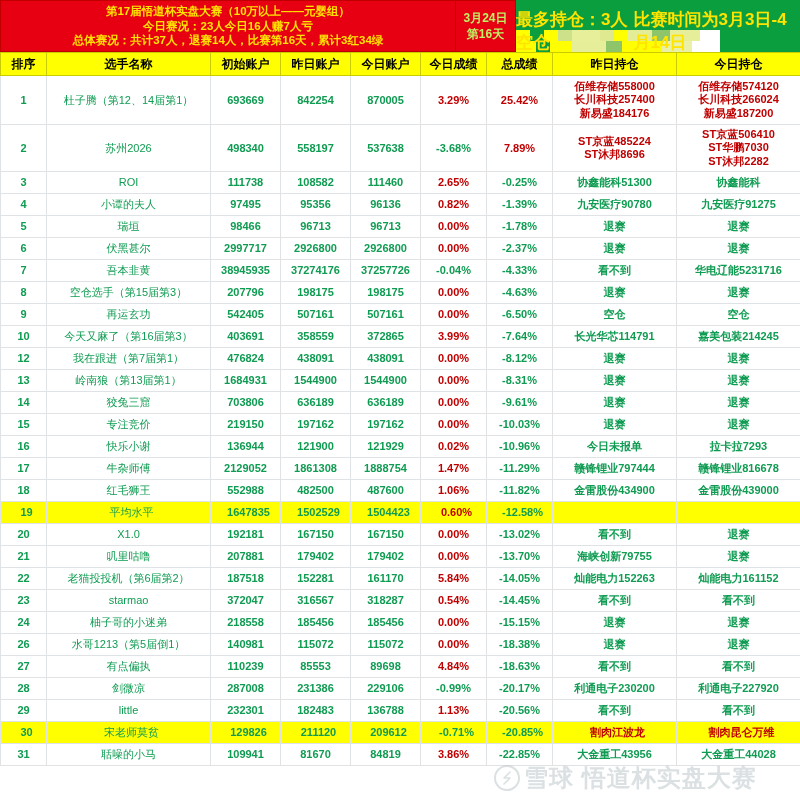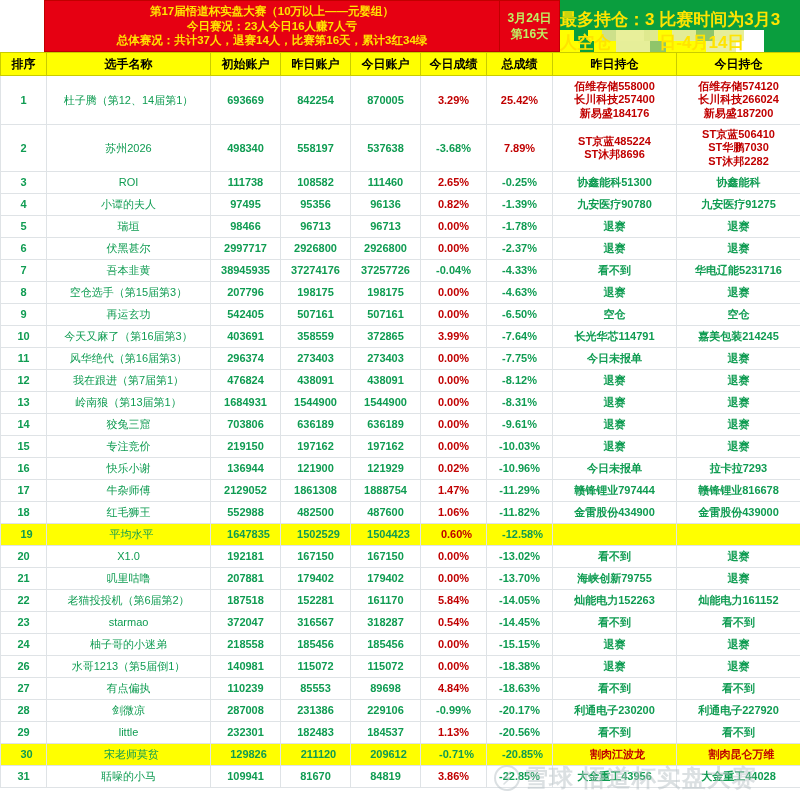--- a/index.html
+++ b/index.html
@@ -9,21 +9,21 @@
     font-family:"Liberation Sans","DejaVu Sans",sans-serif;
     overflow:hidden;
   }
   #app{position:relative;width:800px;height:806px;}
 
   
   .banner{display:flex;width:800px;height:52px;box-sizing:border-box;}
   .banner-main{
     flex:0 0 456px;background:#e60012;border:1px solid #c00000;box-sizing:border-box;
     display:flex;flex-direction:column;align-items:center;justify-content:center;
-    color:#ffe400;font-weight:bold;line-height:1.28;margin-left:44px;
+    color:#ffe400;font-weight:bold;line-height:1.28;
   }
   .banner-main .l1{font-size:11.5px;}
   .banner-main .l2{font-size:11.5px;}
   .banner-main .l3{font-size:11.5px;}
   .banner-date{
     flex:0 0 60px;background:#e60012;border:1px solid #c00000;border-left:none;box-sizing:border-box;
     display:flex;flex-direction:column;align-items:center;justify-content:center;
     color:#bef264;font-weight:bold;font-size:12px;line-height:1.35;
   }
   .banner-green{
@@ -310,35 +310,20 @@
           <td class="num up">3.99%</td>
           <td class="num down">-7.64%</td>
           <td class="pos pos-green">
             <div>长光华芯114791</div>
           </td>
           <td class="pos pos-green">
             <div>嘉美包装214245</div>
           </td>
         </tr>
         <tr>
-          <td class="num">11</td>
-          <td class="name">风华绝代（第16届第3）</td>
-          <td class="num">296374</td>
-          <td class="num">273403</td>
-          <td class="num">273403</td>
-          <td class="num up">0.00%</td>
-          <td class="num down">-7.75%</td>
-          <td class="pos pos-green">
-            <div>今日未报单</div>
-          </td>
-          <td class="pos pos-green">
-            <div>退赛</div>
-          </td>
-        </tr>
-        <tr>
           <td class="num">12</td>
           <td class="name">我在跟进（第7届第1）</td>
           <td class="num">476824</td>
           <td class="num">438091</td>
           <td class="num">438091</td>
           <td class="num up">0.00%</td>
           <td class="num down">-8.12%</td>
           <td class="pos pos-green">
             <div>退赛</div>
           </td>
@@ -569,21 +554,21 @@
           </td>
           <td class="pos pos-green">
             <div>利通电子227920</div>
           </td>
         </tr>
         <tr>
           <td class="num">29</td>
           <td class="name">little</td>
           <td class="num">232301</td>
           <td class="num">182483</td>
-          <td class="num">184537</td>
+          <td class="num">136788</td>
           <td class="num up">1.13%</td>
           <td class="num down">-20.56%</td>
           <td class="pos pos-green">
             <div>看不到</div>
           </td>
           <td class="pos pos-green">
             <div>看不到</div>
           </td>
         </tr>
         <tr class="hl">

